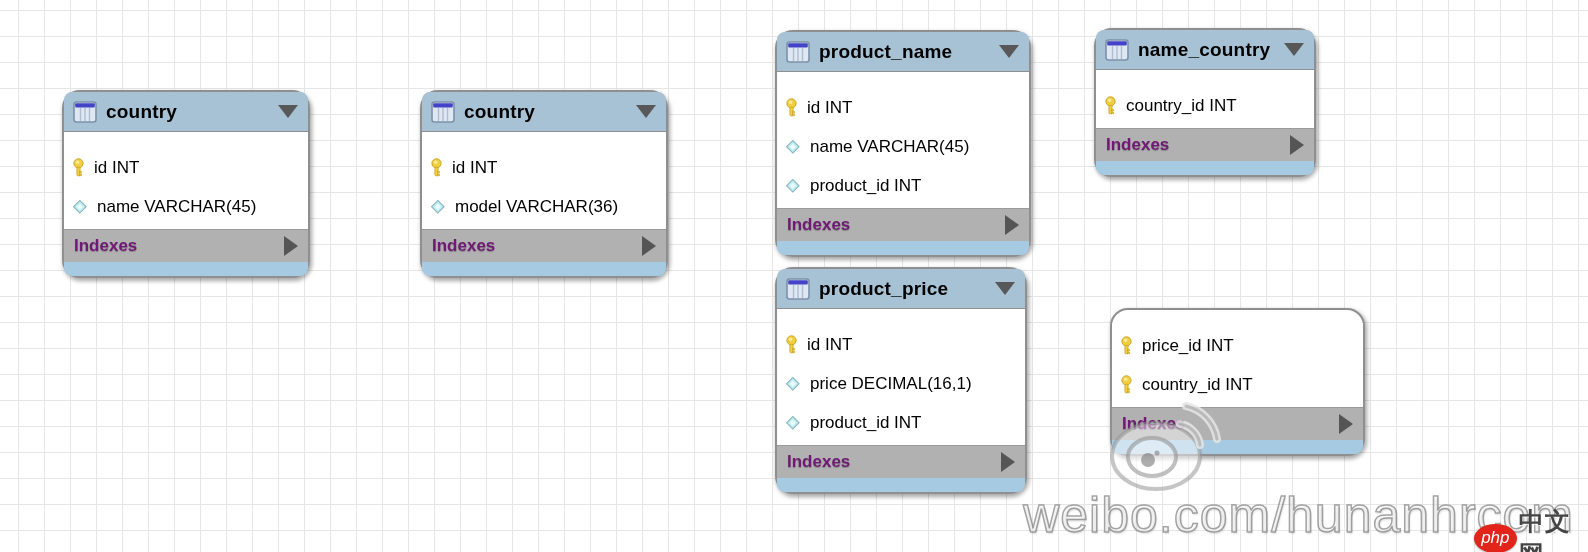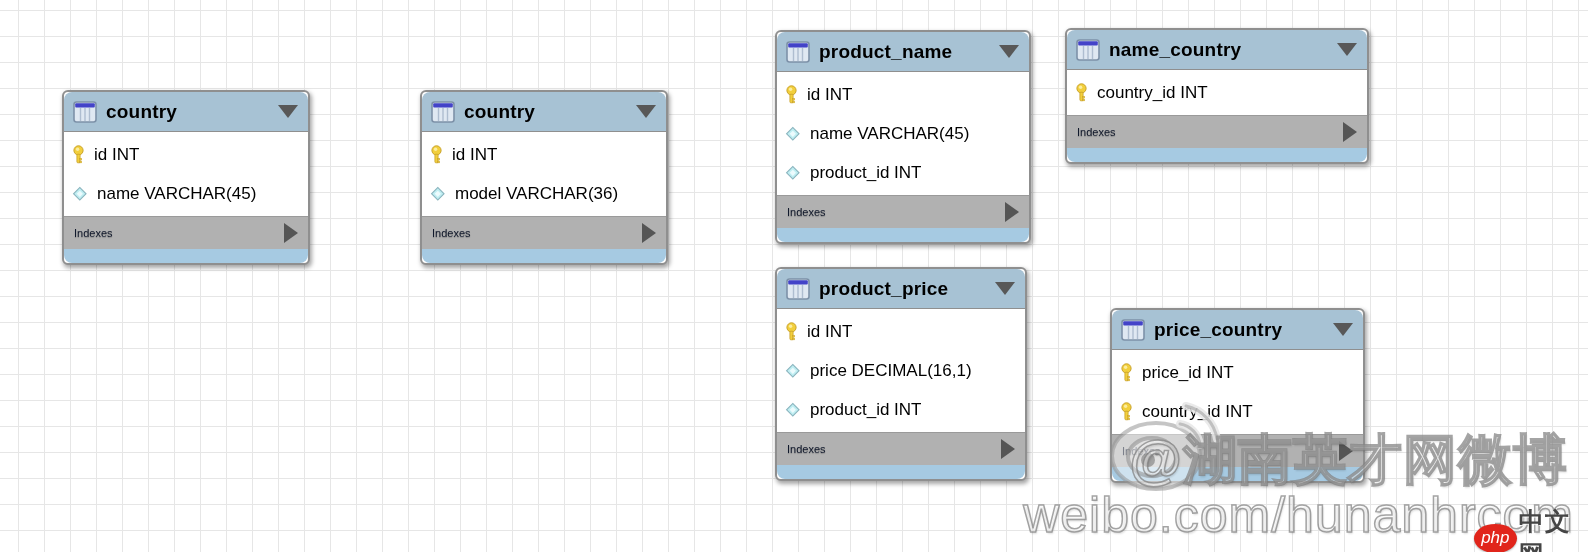--- a/index.html
+++ b/index.html
@@ -13,21 +13,21 @@
       linear-gradient(#e6e6e6 1px, transparent 1px),
       linear-gradient(90deg, #e6e6e6 1px, transparent 1px);
     background-size:26px 26px;
     background-position:-8px 10px;
   }
 
   
   .db-table {
     position:absolute;
     border:2px solid #8f8f8f;
-    border-radius:6px;
+    border-radius:18px;
     background:#ffffff;
     box-shadow:1.5px 2.5px 4px rgba(0,0,0,0.35);
     z-index:1;
   }
   .tbl-header {
     height:40px;
     background:#a7c2d4;
     border-radius:8px 8px 0 0;
     border-bottom:1px solid #8f8f8f;
     display:flex; align-items:center;
@@ -39,38 +39,38 @@
     font-size:19px; font-weight:bold; color:#000000;
     letter-spacing:0.2px;
     white-space:nowrap;
   }
   .arrow-down {
     width:0; height:0;
     border-left:10px solid transparent;
     border-right:10px solid transparent;
     border-top:13px solid #585858;
   }
-  .tbl-body { background:#ffffff; padding:3px 0; }
+  .tbl-body { background:#ffffff; padding:3px 0;margin-top:13px; }
   .tbl-row {
     height:39px;
     display:flex; align-items:center;
     padding:0 8px; gap:9px;
     font-size:17px; color:#000000;
     white-space:nowrap;
   }
   .tbl-indexes {
     height:33px;
     background:#b1b1b1;
     border-top:1px solid #9a9a9a;
     display:flex; align-items:center; justify-content:space-between;
     padding:0 10px;
     cursor:pointer;
   }
   .tbl-indexes .idx-label {
-    font-size:11px; font-weight:normal; color:#0f172a;
+    font-size:17px; font-weight:bold; color:#701a75;
     text-shadow:0 1px 1px rgba(0,0,0,0.25);
   }
   .arrow-right {
     width:0; height:0;
     border-top:10px solid transparent;
     border-bottom:10px solid transparent;
     border-left:14px solid #555555;
   }
   .tbl-footer {
     height:14px;
@@ -247,21 +247,21 @@
         <span>product_id INT</span>
       </div>
     </div>
     <div class="tbl-indexes">
       <span class="idx-label">Indexes</span>
       <span class="arrow-right"></span>
     </div>
     <div class="tbl-footer"></div>
   </div>
 
-  <div class="db-table" style="left:1065px; top:28px; width:304px;">
+  <div class="db-table" style="left:1094px; top:28px; width:222px;">
     <div class="tbl-header">
       <span class="cell-icon">
           <svg width="24" height="22">
             <use href="#def-table-icon"></use>
           </svg>
         </span>
       <span class="tbl-title">name_country</span>
       <span class="arrow-down"></span>
     </div>
     <div class="tbl-body">
@@ -318,29 +318,20 @@
       </div>
     </div>
     <div class="tbl-indexes">
       <span class="idx-label">Indexes</span>
       <span class="arrow-right"></span>
     </div>
     <div class="tbl-footer"></div>
   </div>
 
   <div class="db-table" style="left:1110px; top:308px; width:255px;">
-    <div class="tbl-header">
-      <span class="cell-icon">
-          <svg width="24" height="22">
-            <use href="#def-table-icon"></use>
-          </svg>
-        </span>
-      <span class="tbl-title">price_country</span>
-      <span class="arrow-down"></span>
-    </div>
     <div class="tbl-body">
       <div class="tbl-row">
         <span class="cell-icon">
             <svg width="13" height="19">
               <use href="#def-key-icon"></use>
             </svg>
           </span>
         <span>price_id INT</span>
       </div>
       <div class="tbl-row">
@@ -363,21 +354,20 @@
     <ellipse cx="52" cy="62" rx="44" ry="33" fill="rgba(255,255,255,0.45)" stroke="rgba(150,150,150,0.55)" stroke-width="4"></ellipse>
     <ellipse cx="48" cy="63" rx="24" ry="19" fill="rgba(255,255,255,0.3)" stroke="rgba(140,140,140,0.55)" stroke-width="4"></ellipse>
     <circle cx="44" cy="66" r="7" fill="rgba(120,120,120,0.6)"></circle>
     <circle cx="53" cy="59" r="2.5" fill="rgba(120,120,120,0.55)"></circle>
     <path d="M76 30 a 24 24 0 0 1 20 21" fill="none" stroke="rgba(230,230,230,0.85)" stroke-width="8" stroke-linecap="round"></path>
     <path d="M76 30 a 24 24 0 0 1 20 21" fill="none" stroke="rgba(150,150,150,0.5)" stroke-width="3" stroke-linecap="round"></path>
     <path d="M82 12 a 40 40 0 0 1 31 33" fill="none" stroke="rgba(230,230,230,0.85)" stroke-width="8" stroke-linecap="round"></path>
     <path d="M82 12 a 40 40 0 0 1 31 33" fill="none" stroke="rgba(150,150,150,0.5)" stroke-width="3" stroke-linecap="round"></path>
   </svg>
 
-  <div id="wm-handle" class="wm-text">@湖南英才网微博</div>
   <div id="wm-url" class="wm-text">weibo.com/hunanhrcom</div>
 
   <div id="php-badge">
     <span class="php-oval">php</span>
     <span class="php-cn">中文网</span>
   </div>
 
 </div>
 
 </body></html>

